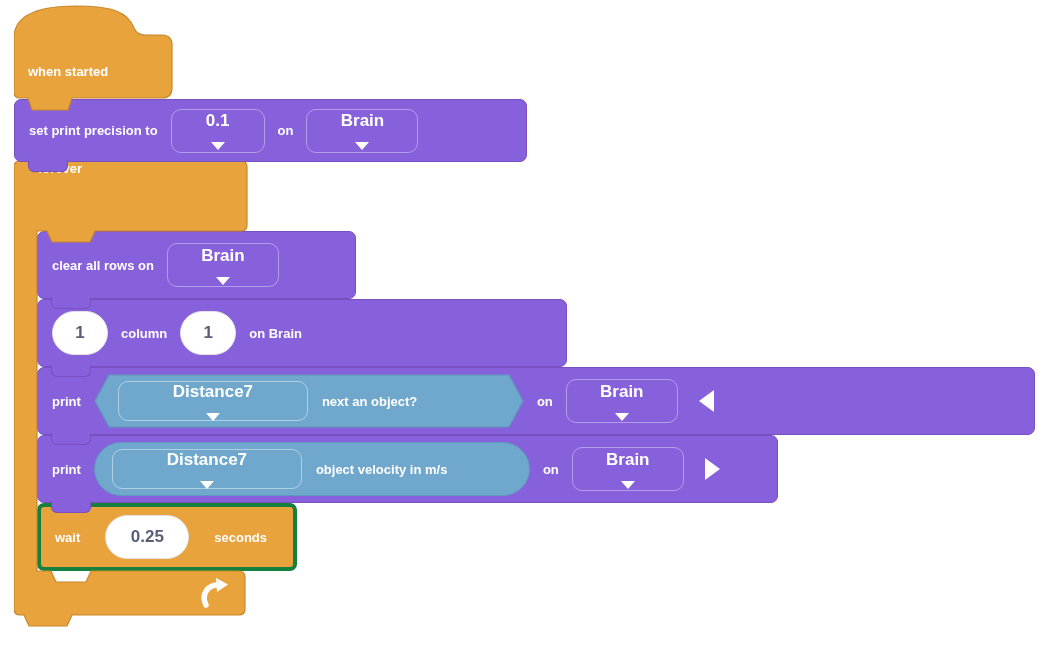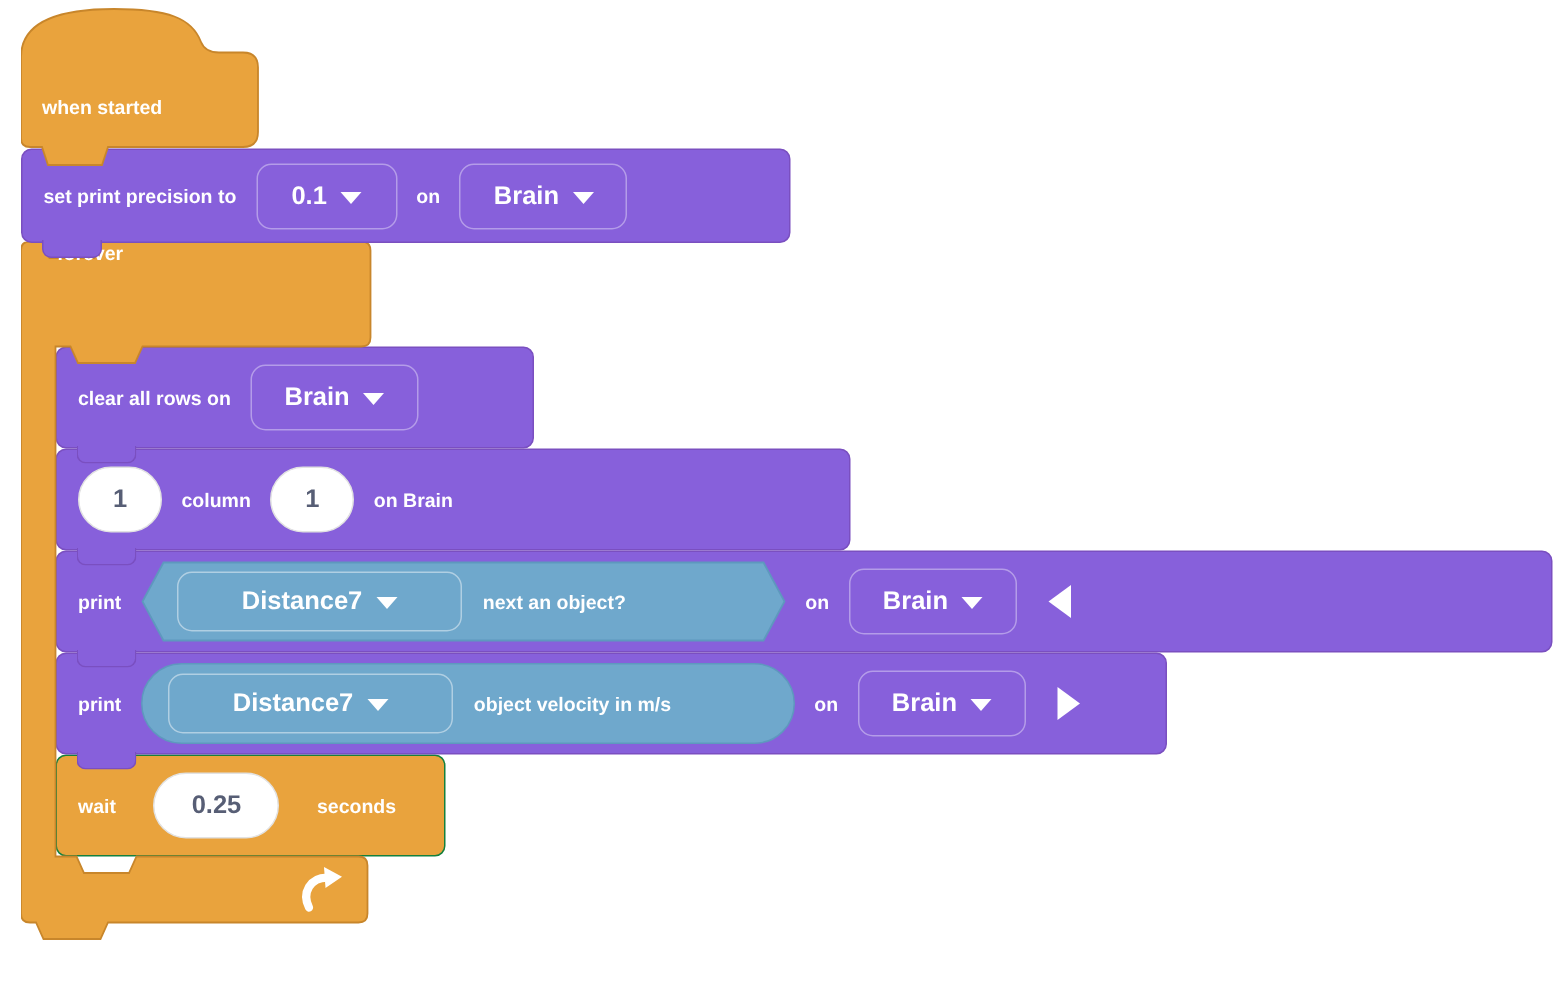--- a/index.html
+++ b/index.html
@@ -6,31 +6,31 @@
   html,body { width:1040px; height:654px; background:#ffffff; overflow:hidden;
               font-family:"Liberation Sans", sans-serif; }
   #canvas { position:relative; width:1040px; height:654px; background:#ffffff; }
 
   .blk-label { color:#ffffff; font-size:13px; font-weight:700; white-space:nowrap; }
 
   
   .stack { position:absolute; border-radius:7px; display:flex; align-items:center;
            gap:13px; padding:18px 14px; }
   .purple  { background:#8760DB; border:1px solid #7A4FC0; }
-  .orange-f{ background:#E9A33D; border:1px solid #15803d;gap:25px; }
+  .orange-f{ background:#E9A33D; border:4px solid #15803d;gap:25px; }
 
   
   .tab { position:absolute; left:13px; bottom:-11px; width:40px; height:12px;
          border-radius:0 0 6px 6px; }
   .tab.purple-t { background:#8760DB; border:1px solid #7A4FC0; border-top:none; }
 
   
   .dropdown { display:flex; align-items:center; justify-content:center; gap:9px;
               height:44px; border-radius:10px; padding:0 16px;
-              border:1.5px solid rgba(255,255,255,0.38); cursor:pointer; }
+              border:1.5px solid rgba(255,255,255,0.38); cursor:pointer;flex-direction:column; }
   .dd-value { color:#fff; font-size:17px; font-weight:700; white-space:nowrap; }
   .caret { width:0; height:0; border-left:7px solid transparent;
            border-right:7px solid transparent; border-top:8px solid #ffffff;
            margin-top:2px; }
 
   
   .oval { display:flex; align-items:center; justify-content:center; height:44px;
           background:#ffffff; border:1px solid #E2E2E2; border-radius:22px;
           color:#575E75; font-size:17px; font-weight:700; cursor:text; }
 

